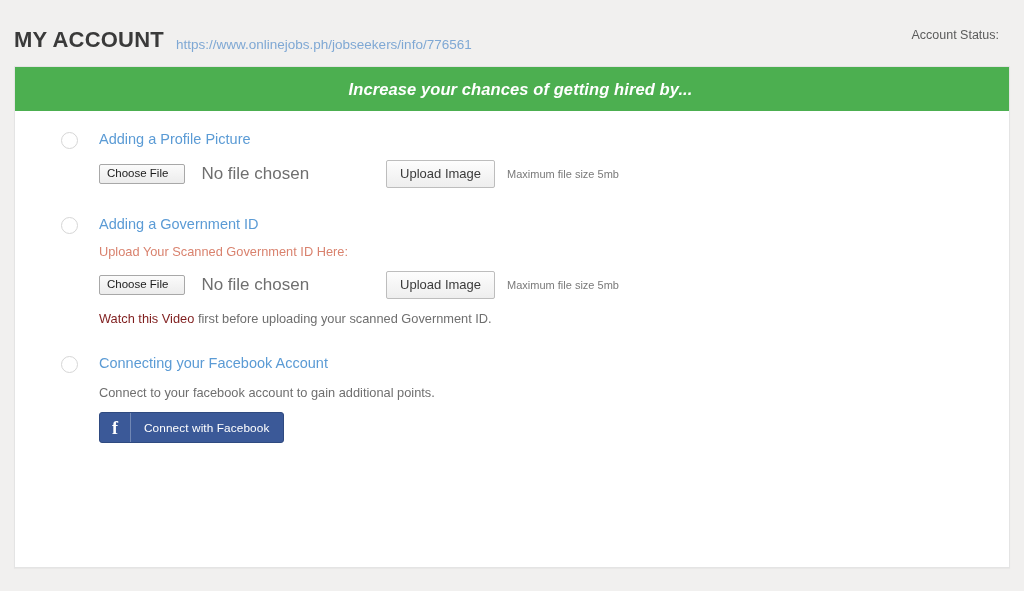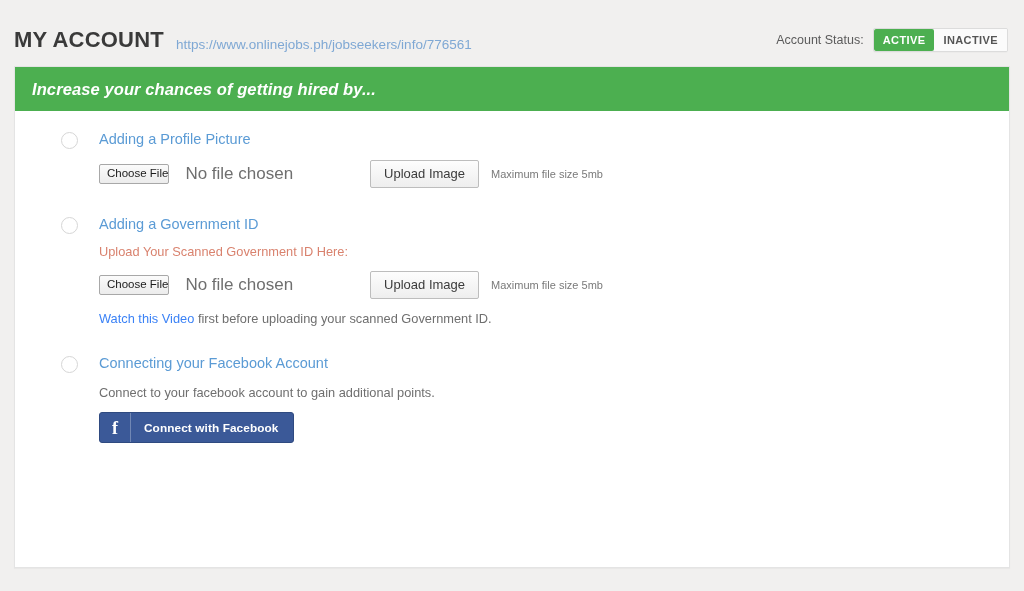--- a/index.html
+++ b/index.html
@@ -102,20 +102,21 @@
     box-sizing: border-box;
     box-shadow: 0 1px 1px rgba(0,0,0,0.03);
   }
   .panel-header {
     height: 44px;
     background: #4caf50;
     display: flex;
     align-items: center;
     padding-left: 17px;
     box-sizing: border-box;
+    justify-content: center;
   }
   .panel-header-text {
     color: #ffffff;
     font-size: 16.5px;
     font-weight: bold;
     font-style: italic;
     letter-spacing: 0.1px;
   }
   .panel-body {
     padding: 18px 0 0 0;
@@ -171,21 +172,21 @@
     display: inline-flex;
     align-items: stretch;
     font-size: 12px;
   }
   .file-btn {
     border: 1px solid #a8a8a8;
     background: linear-gradient(#fbfbfb, #ececec);
     color: #1b1b1b;
     font-size: 11.5px;
     font-family: "Liberation Sans", sans-serif;
-    padding: 2px 0 3px 7px;
+    padding: 2px 16px 3px 7px;
     border-radius: 2px;
     line-height: 13px;
     cursor: pointer;
     white-space: nowrap;
   }
   .file-name {
     font-size: 17px;
     color: #6f6f6f;
     margin-left: 16px;
     align-self: center;
@@ -212,21 +213,21 @@
   }
 
   
   .video-line {
     font-size: 12.8px;
     color: #6f6f6f;
     margin-top: 12px;
     line-height: 16px;
   }
   .video-link {
-    color: #3b82f6;
+    color: #7f1d1d;
     text-decoration: none;
     cursor: pointer;
   }
 
   
   .fb-btn {
     display: inline-flex;
     align-items: center;
     margin-top: 11px;
     background: #3b5998;
@@ -250,41 +251,37 @@
     line-height: 18px;
   }
   .fb-sep {
     width: 1px;
     height: 29px;
     background: rgba(255,255,255,0.28);
   }
   .fb-text {
     color: #ffffff;
     font-size: 11.8px;
-    font-weight: bold;
+    font-weight: normal;
     padding: 0 14px 0 13px;
     letter-spacing: 0.1px;
     white-space: nowrap;
   }
 </style>
 </head>
 <body>
 
 <div class="page">
 
   <div class="topbar">
     <div class="page-title">MY ACCOUNT</div>
     <a class="profile-url" href="#">https://www.onlinejobs.ph/jobseekers/info/776561</a>
 
     <div class="status-wrap">
       <span class="status-label">Account Status:</span>
-      <div class="toggle">
-        <div class="opt on">ACTIVE</div>
-        <div class="opt off">INACTIVE</div>
-      </div>
     </div>
   </div>
 
   <div class="panel">
 
     <div class="panel-header">
       <span class="panel-header-text">Increase your chances of getting hired by...</span>
     </div>
 
     <div class="panel-body">

